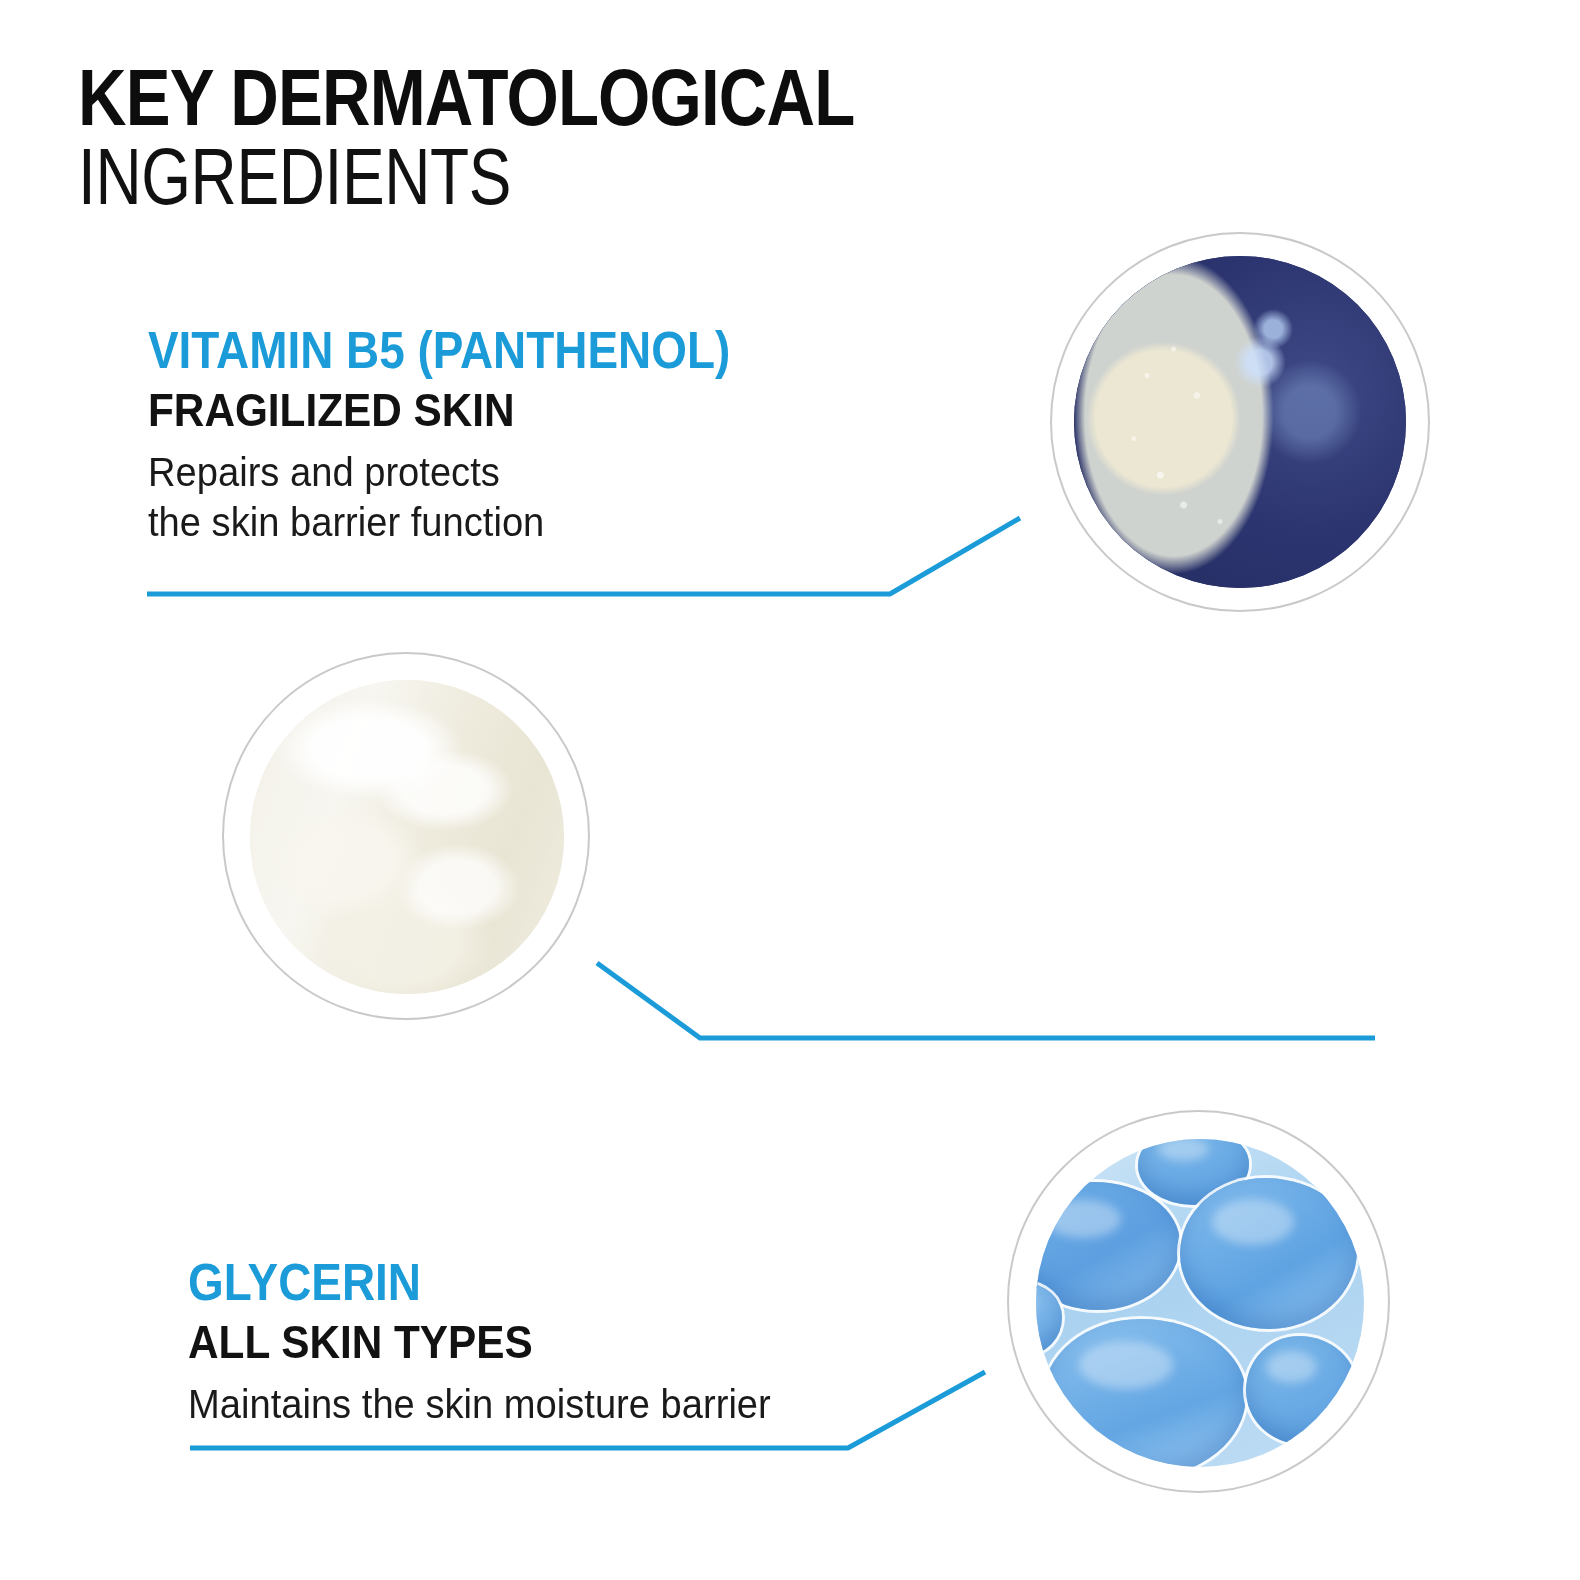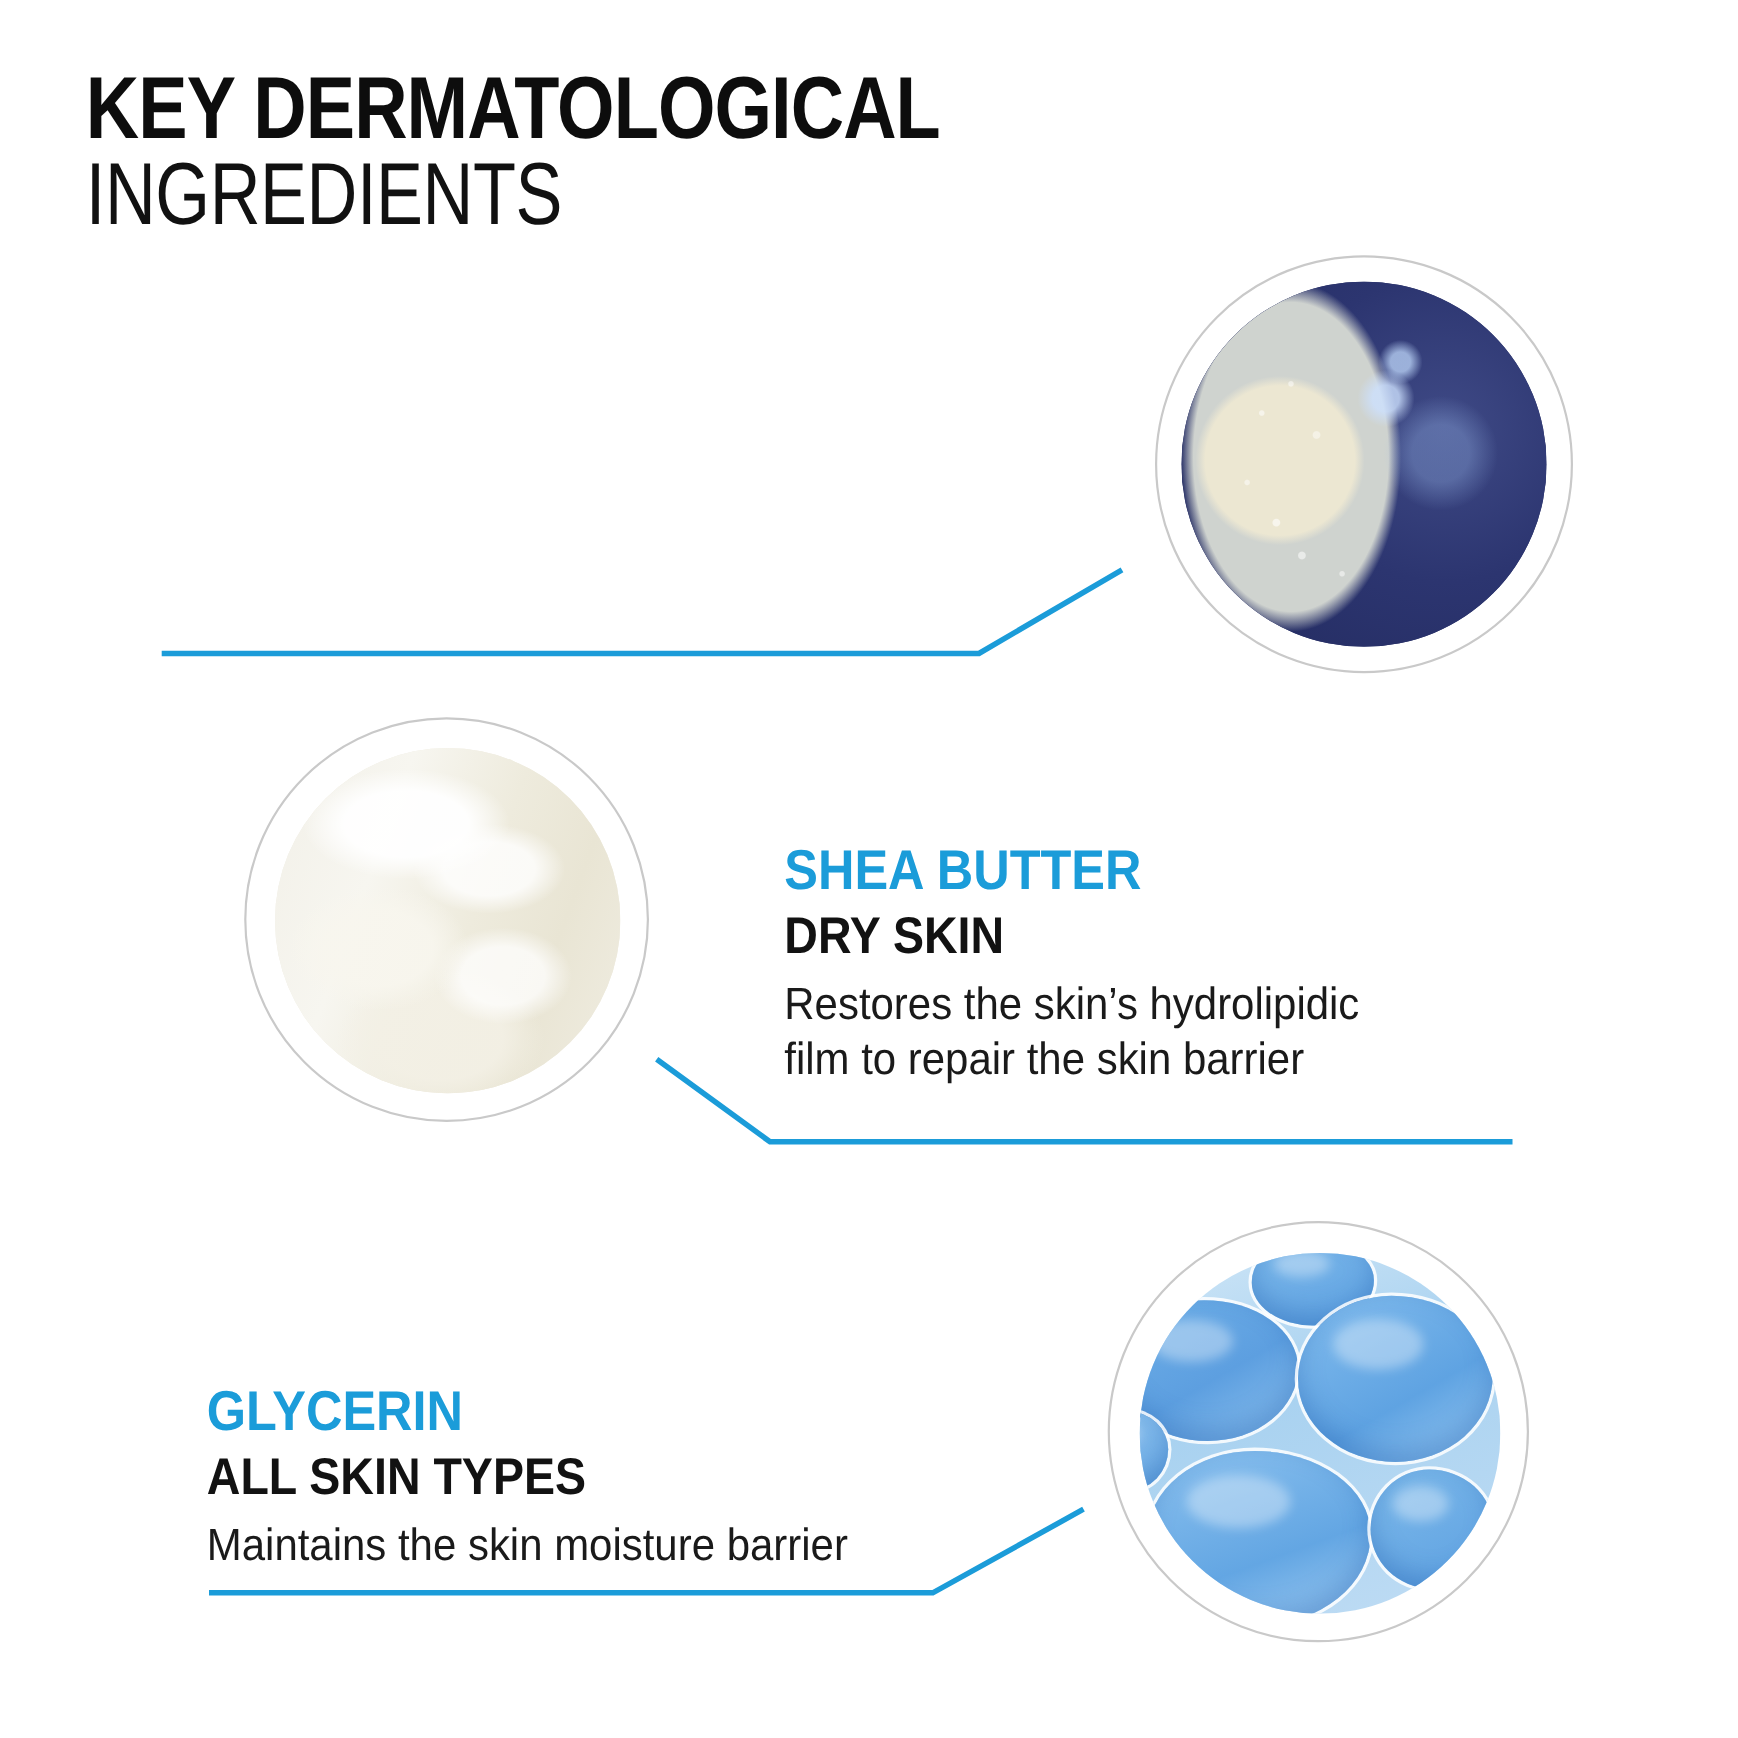--- a/index.html
+++ b/index.html
@@ -207,27 +207,27 @@
         <div class="bub" style="left:-6%; top:13%; width:50%; height:39%; background:linear-gradient(150deg,#6fb0e8,#5d9fe0 55%,#8fc3ef);"></div>
         <div class="bub" style="left:31%; top:-4%; width:34%; height:24%; background:linear-gradient(160deg,#7bb8ea,#5fa2e2);"></div>
         <div class="bub" style="left:44%; top:12%; width:54%; height:46%; background:linear-gradient(150deg,#83bdee,#5fa3e2 60%,#9acaf2);"></div>
         <div class="bub" style="left:2%; top:55%; width:62%; height:48%; background:linear-gradient(160deg,#8cc2ef,#63a6e3 60%,#a3cef3);"></div>
         <div class="bub" style="left:64%; top:60%; width:34%; height:33%; background:linear-gradient(150deg,#7cb9ea,#5da0e1);"></div>
         <div class="bub" style="left:-14%; top:44%; width:22%; height:22%; background:linear-gradient(150deg,#8ec3ef,#69a9e4);"></div>
       </div>
     </div>
   </div>
 
-
-  <div class="ing-text" style="left:713px; top:762px; width:700px;">
-    <div class="ing-name">SHEA BUTTER</div>
-    <div class="ing-skin">DRY SKIN</div>
-    <div class="ing-desc">Restores the skin’s hydrolipidic
-film to repair the skin barrier</div>
-  </div>
+  <div class="ing-text" style="left:148px; top:322px; width:960px;">
+    <div class="ing-name">VITAMIN B5 (PANTHENOL)</div>
+    <div class="ing-skin">FRAGILIZED SKIN</div>
+    <div class="ing-desc">Repairs and protects
+the skin barrier function</div>
+  </div>
+
 
   <div class="ing-text" style="left:188px; top:1236px; width:900px;margin-top:18px;">
     <div class="ing-name">GLYCERIN</div>
     <div class="ing-skin">ALL SKIN TYPES</div>
     <div class="ing-desc">Maintains the skin moisture barrier</div>
   </div>
 
 </div>
 
 </body></html>

